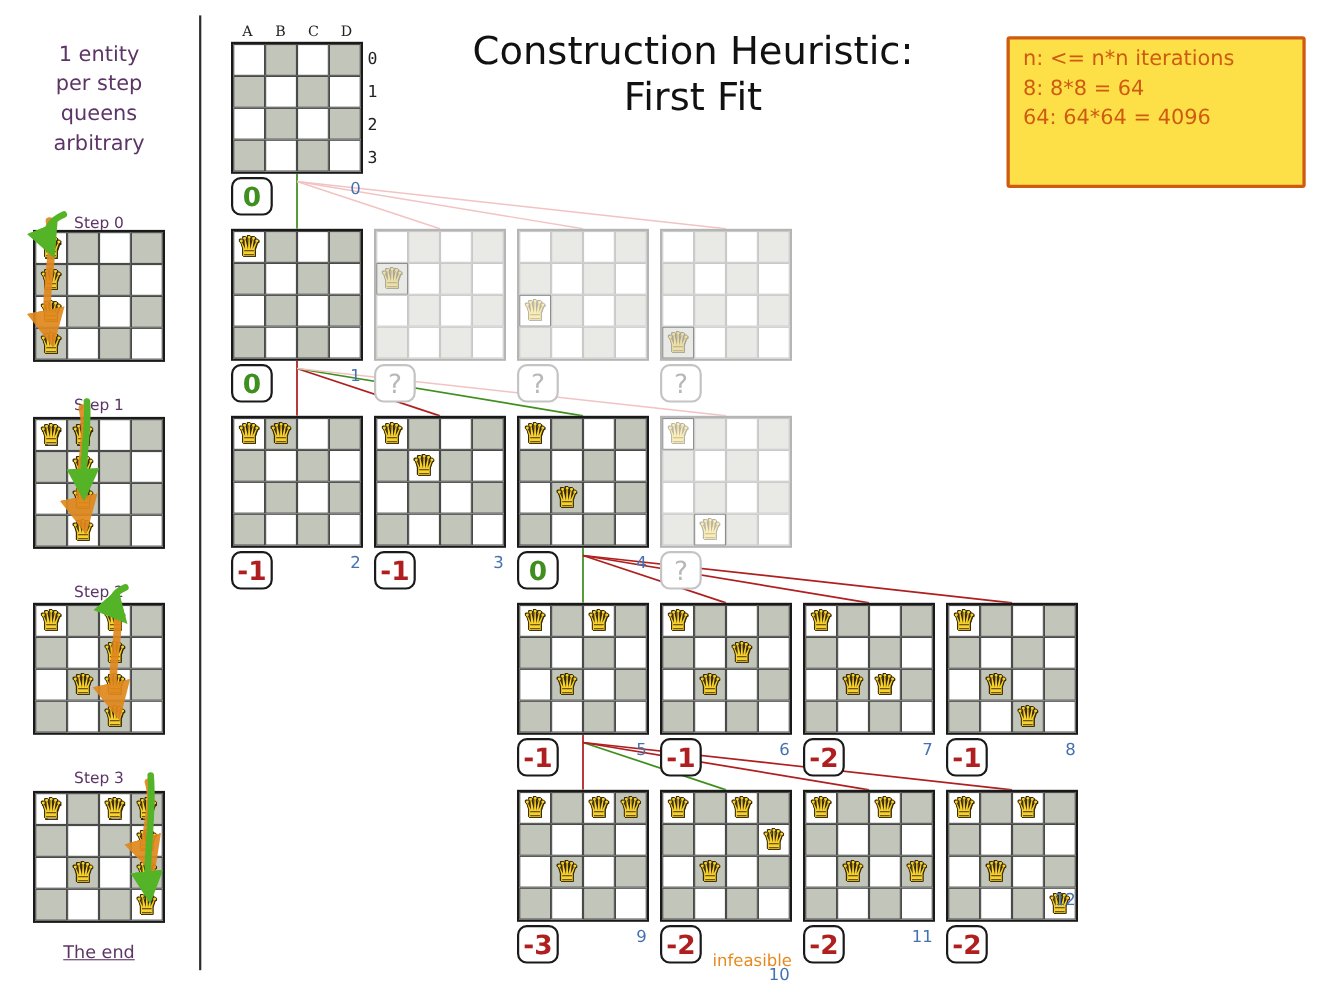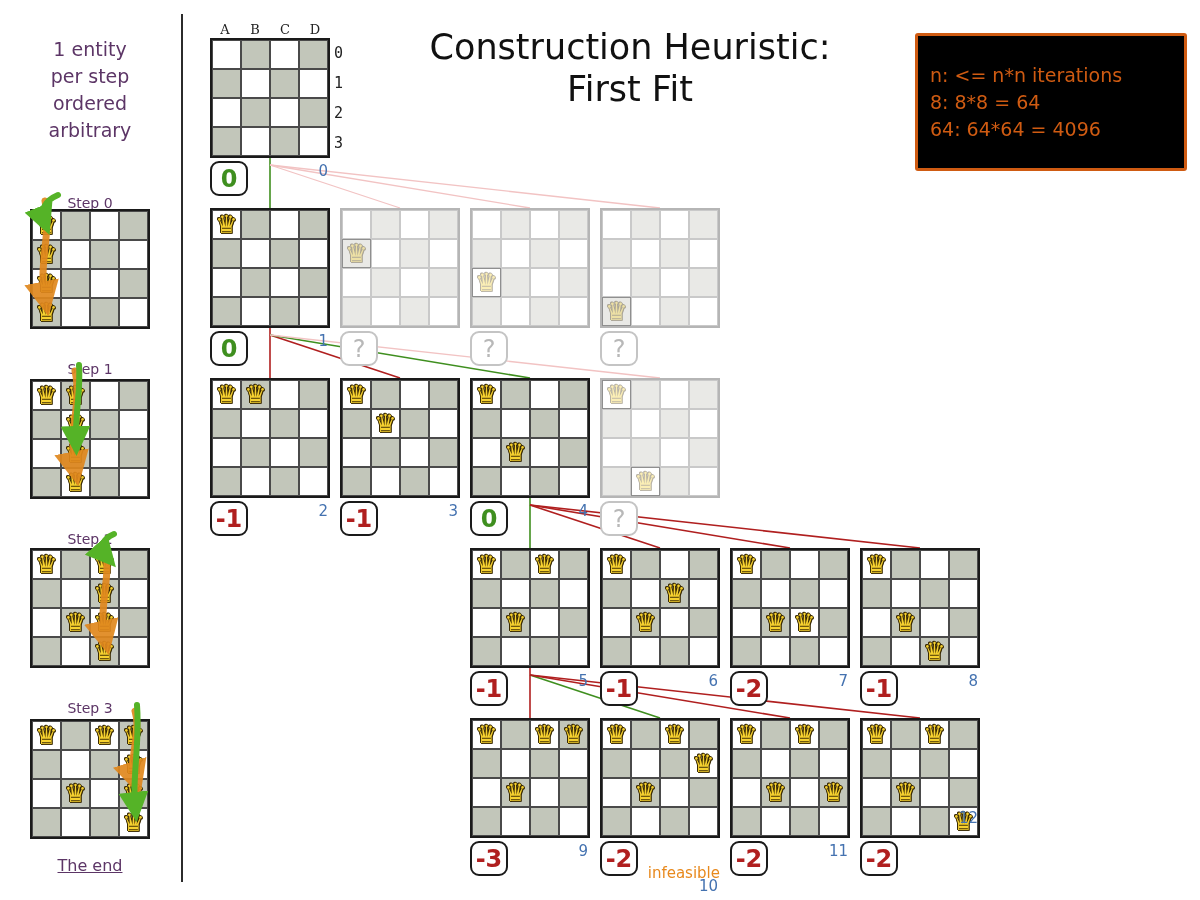--- a/index.html
+++ b/index.html
@@ -12,22 +12,22 @@
   #separator{position:absolute;left:181px;top:14px;width:2px;height:868px;background:#2b2b2b;}
   .step-label{position:absolute;width:120px;text-align:center;font-size:14px;color:#5c3566;}
   #end-label{position:absolute;left:20px;top:856px;width:140px;text-align:center;
              font-size:16px;color:#5c3566;text-decoration:underline;}
   
   #header{position:absolute;left:360px;top:26px;width:540px;text-align:center;color:#111;}
   #title-line1,#title-line2{font-size:35px;line-height:42px;}
   #subtitle{font-size:20px;margin-top:8px;}
   
   #info-box{position:absolute;left:915px;top:33px;width:272px;height:138px;
-            border:3px solid #cf5b12;border-radius:3px;background:#000000;box-sizing:border-box;
-            padding:26px 0 0 12px;}
+            border:3px solid #cf5b12;border-radius:3px;background:#fde047;box-sizing:border-box;
+            padding:4px 0 0 12px;}
   .info-line{font-size:19px;line-height:27px;color:#cf5b12;}
   
   .board{position:absolute;width:120px;height:120px;box-sizing:border-box;
          border:2px solid #1a1a1a;display:grid;
          grid-template-rows:repeat(4,1fr);grid-template-columns:repeat(4,1fr);background:#fff;}
   .cell{box-sizing:border-box;border:1px solid #4a4a4a;display:flex;
         align-items:center;justify-content:center;}
   .cell.dark{background:#c2c6ba;}
   .cell.light{background:#ffffff;}
   .board.grayed{border-color:#b5b5b5;}
@@ -57,21 +57,21 @@
   svg{position:absolute;overflow:visible;}
 </style>
 </head>
 <body>
 
 <div id="stage">
 
   <div id="intro" class="purple">
     <div>1 entity</div>
     <div>per step</div>
-    <div>ordered</div>
+    <div>queens</div>
     <div>arbitrary</div>
   </div>
   <div id="separator"></div>
   <div id="sidebar-steps">
       <div class="step-label" style="left: 30px; top: 195px;">Step 0</div>
       <div class="board" style="left: 30px; top: 209px;">
         <div class="cell light">
           <span class="queen">♛</span>
         </div>
         <div class="cell dark"></div>

